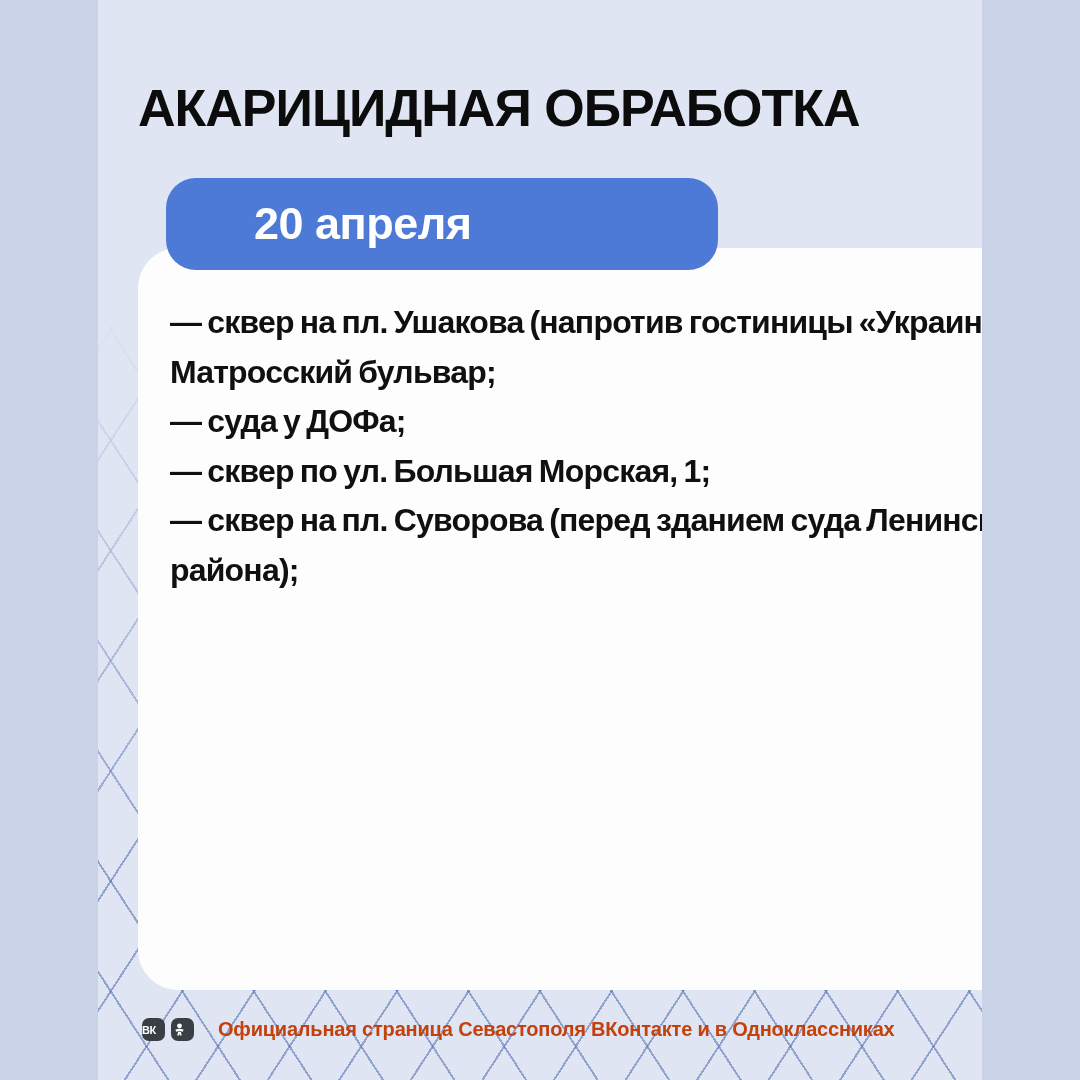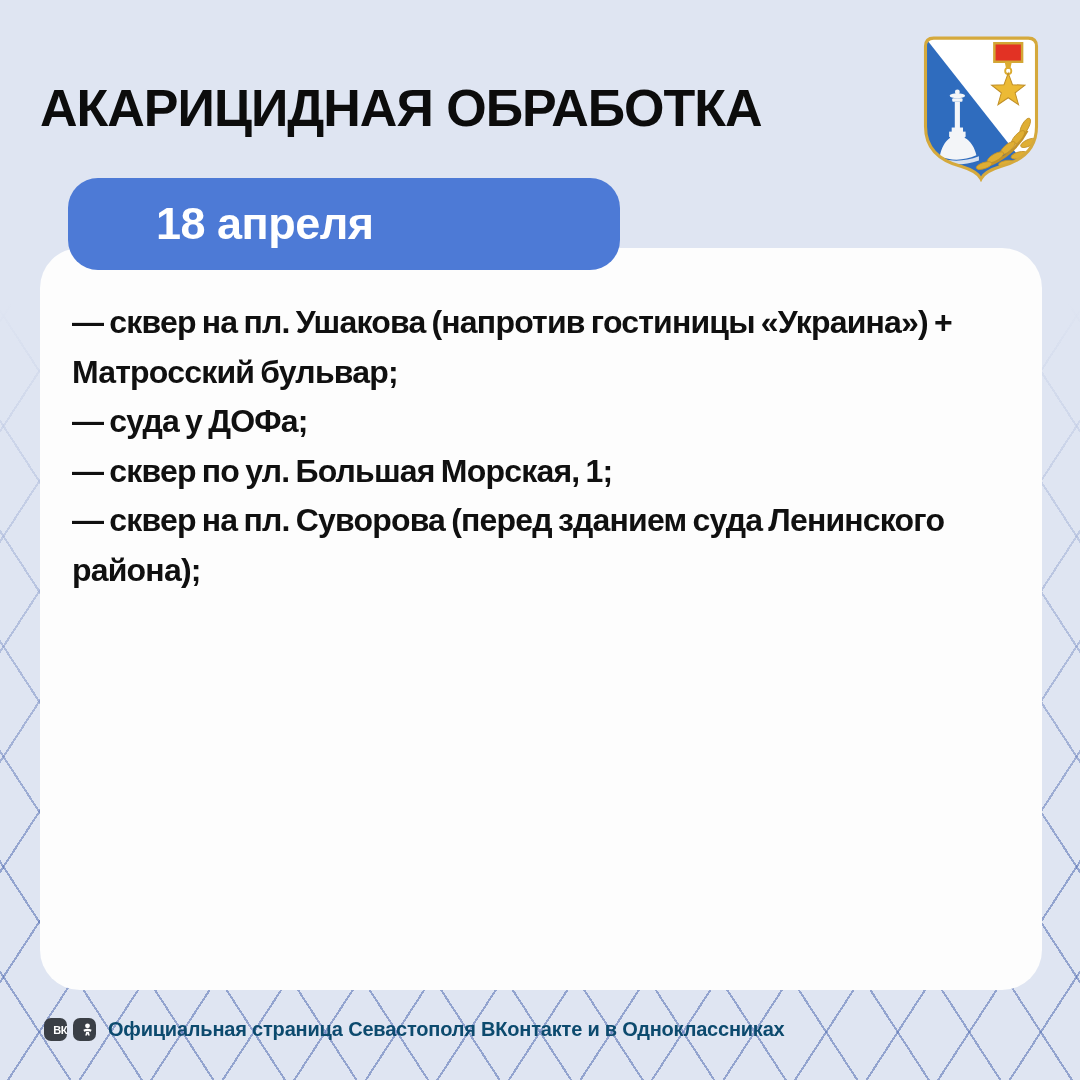--- a/index.html
+++ b/index.html
@@ -1,18 +1,18 @@
 <!DOCTYPE html>
 <html><head>
 <meta charset="utf-8">
 <style>
   html,body{margin:0;padding:0;background:#c9d2e6;}
   .poster{
     position:relative;
-    width:1080px;height:1080px;
+    width:884px;height:1080px;
     margin:0 auto;
     overflow:hidden;
     background:#dfe5f2;
     font-family:"Liberation Sans", sans-serif;
   }
   
   .bg-grid{
     position:absolute;inset:0;
     background-image:
       repeating-linear-gradient(57deg,  transparent 0, transparent 58px, rgba(84,110,178,.55) 58px, rgba(84,110,178,.55) 60px),
@@ -64,29 +64,29 @@
     max-width:960px;
   }
   .footer{
     position:absolute;left:44px;top:1018px;
     display:flex;align-items:center;gap:6px;
     z-index:3;
   }
   .soc-icon{
     width:23px;height:23px;border-radius:7px;
     background:#3a3f46;color:#ffffff;
-    display:flex;align-items:center;justify-content:flex-end;
+    display:flex;align-items:center;justify-content:flex-start;
     flex:0 0 auto;
   }
   .soc-icon .vk-glyph{font-size:11px;font-weight:700;letter-spacing:-0.5px;}
   .soc-icon svg{width:17px;height:17px;display:block;}
   .footer-text{
-    margin-left:6px;
+    margin-left:18px;
     font-size:20px;font-weight:600;letter-spacing:-0.2px;
-    color:#0c4a6e;white-space:nowrap;
+    color:#c2410c;white-space:nowrap;
   }
 </style>
 </head>
 <body>
 
 <div class="poster">
 
   <div class="bg-grid"></div>
   <div class="bg-fade"></div>
 
@@ -129,21 +129,21 @@
         <ellipse cx="98" cy="118" rx="8" ry="3.2" transform="rotate(-15 98 118)"></ellipse>
         <ellipse cx="75" cy="120" rx="9" ry="3.4" transform="rotate(-30 75 120)"></ellipse>
         <ellipse cx="86" cy="126" rx="8" ry="3" transform="rotate(-8 86 126)"></ellipse>
         <ellipse cx="64" cy="128" rx="8" ry="3" transform="rotate(-18 64 128)"></ellipse>
       </g>
     </g>
     <path d="M7,12 Q7,4 15,4 L107,4 Q115,4 115,12 L115,90 C115,113 99,124 80,129 C70,132 64,135 61,141 C58,135 52,132 42,129 C23,124 7,113 7,90 Z" fill="none" stroke="#d5a93c" stroke-width="3"></path>
   </svg>
 
   <div class="date-badge">
-    <span>18 апреля</span>
+    <span>20 апреля</span>
   </div>
 
   <div class="card">
     <div class="treatment-list">
         <p>— сквер на пл. Ушакова (напротив гостиницы «Украина») + Матросский бульвар;</p>
         <p>— суда у ДОФа;</p>
         <p>— сквер по ул. Большая Морская, 1;</p>
         <p>— сквер на пл. Суворова (перед зданием суда Ленинского района);</p>
       </div>
   </div>

